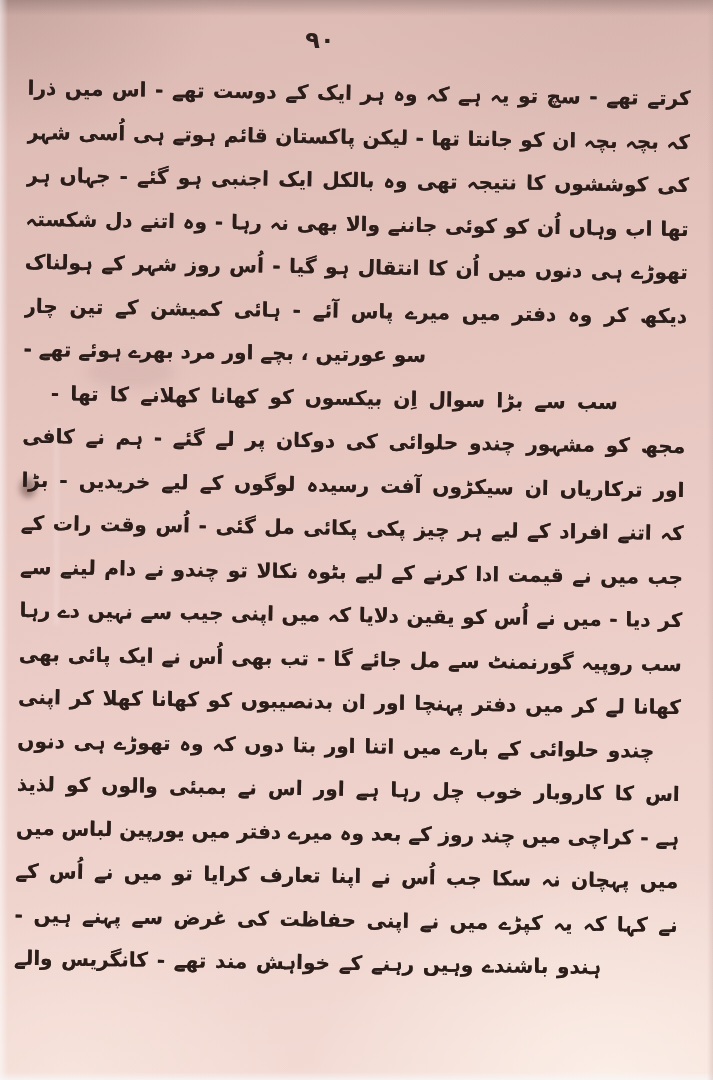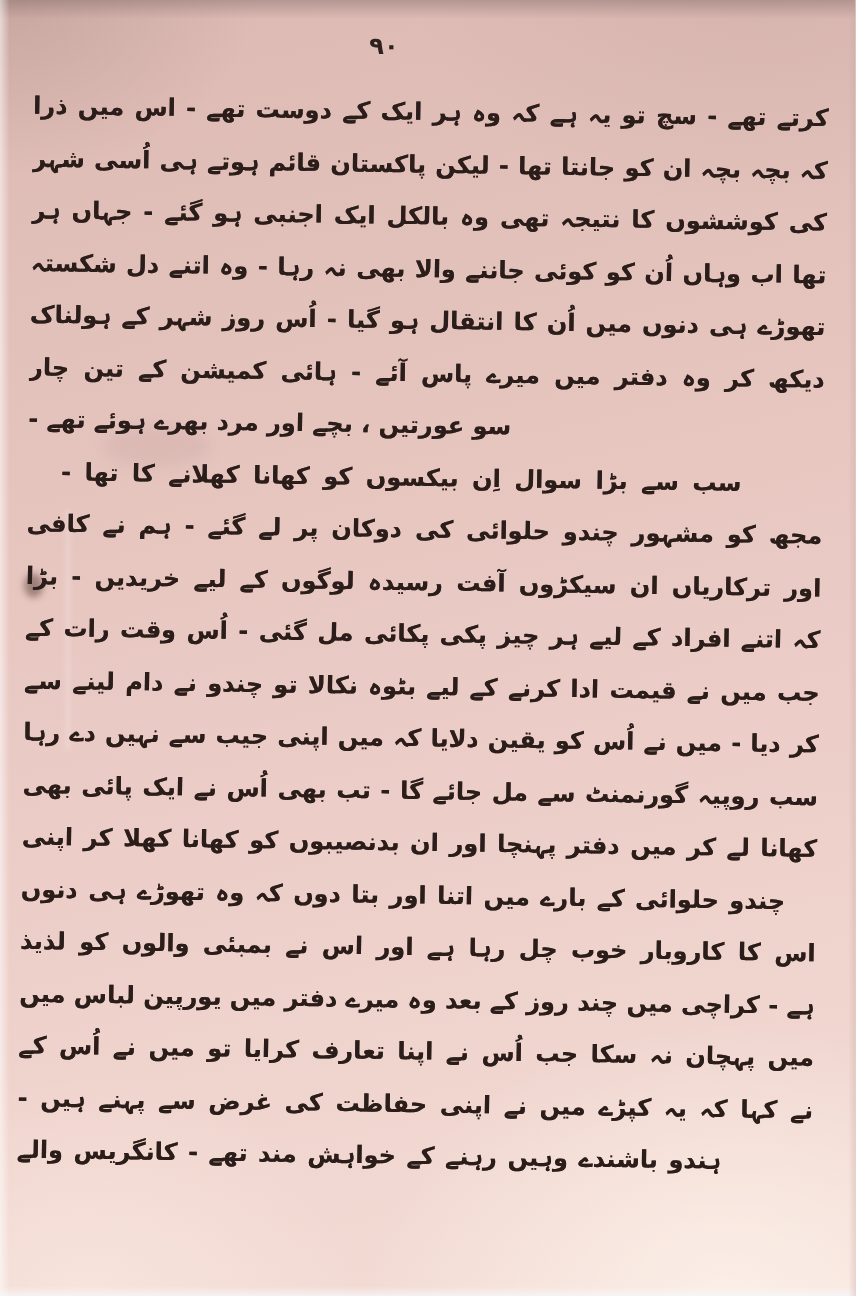--- a/index.html
+++ b/index.html
@@ -28,21 +28,21 @@
     background:linear-gradient(to left, rgba(190,160,155,0.30), rgba(190,160,155,0));}
   .stain{position:absolute;left:20px;top:478px;width:16px;height:20px;border-radius:50%;
     background:rgba(68,40,34,0.45);filter:blur(3px);}
   .crease{position:absolute;left:55px;top:425px;width:3px;height:200px;
     background:rgba(255,255,255,0.28);filter:blur(2px);}
   .smudge{position:absolute;left:86px;top:355px;width:90px;height:34px;border-radius:50%;
     background:rgba(150,110,104,0.12);filter:blur(6px);}
 
   .page-number{
     position:absolute;top:26px;left:0;width:640px;text-align:center;
-    font-size:20px;font-weight:bold;color:#2e211d;letter-spacing:2px;
+    font-size:24px;font-weight:bold;color:#2e211d;letter-spacing:2px;
   }
   .text-block{
     position:absolute;top:72px;right:22px;left:28px;
     direction:rtl;
     transform:rotate(0.9deg);transform-origin:50% 0;
     color:#2b1d1a;
     font-size:20px;font-weight:bold;letter-spacing:-0.2px;
     text-shadow:0 0 0.5px rgba(43,29,26,0.75);
   }
   .para{margin:0;}

